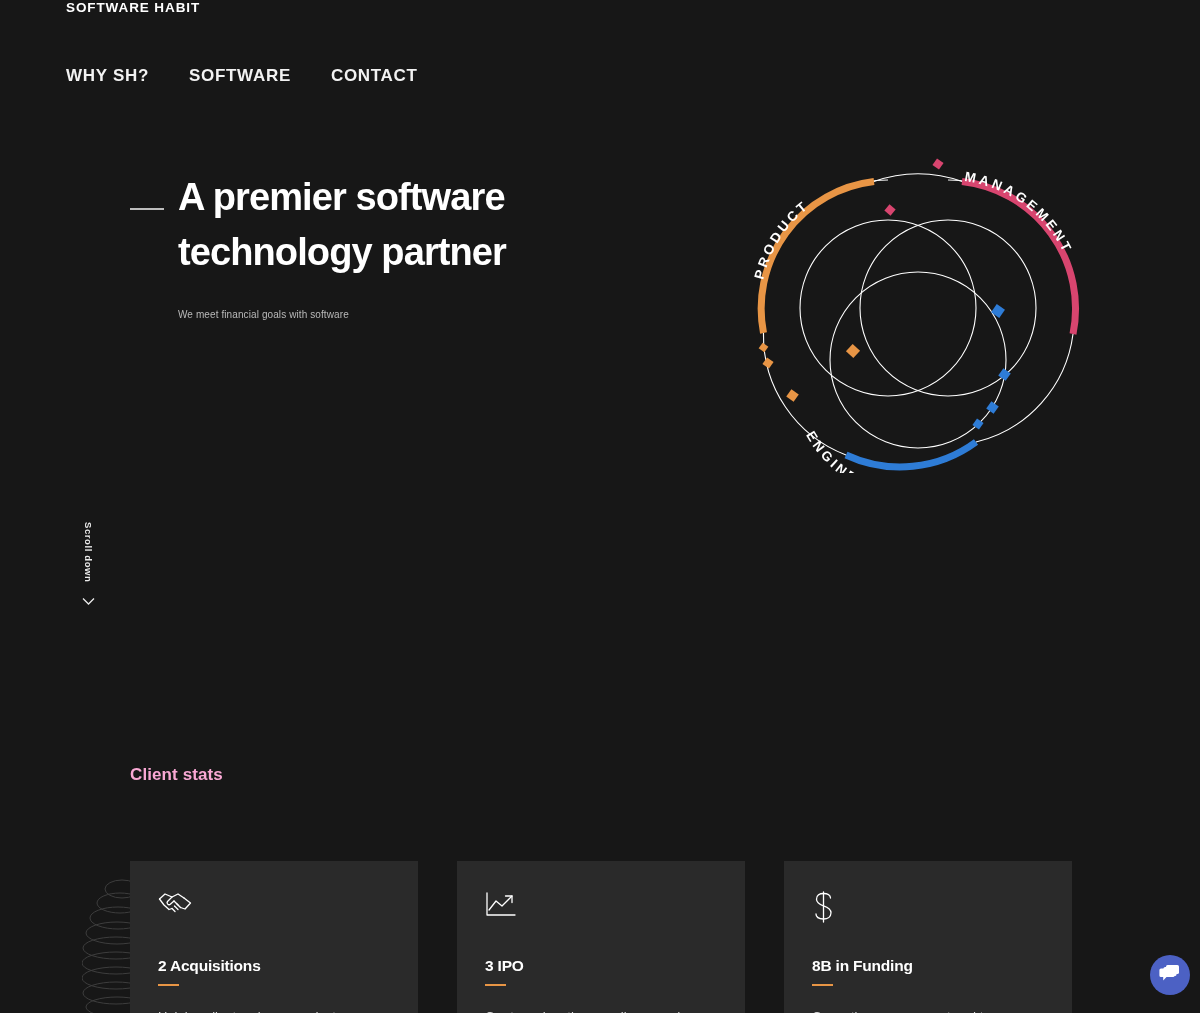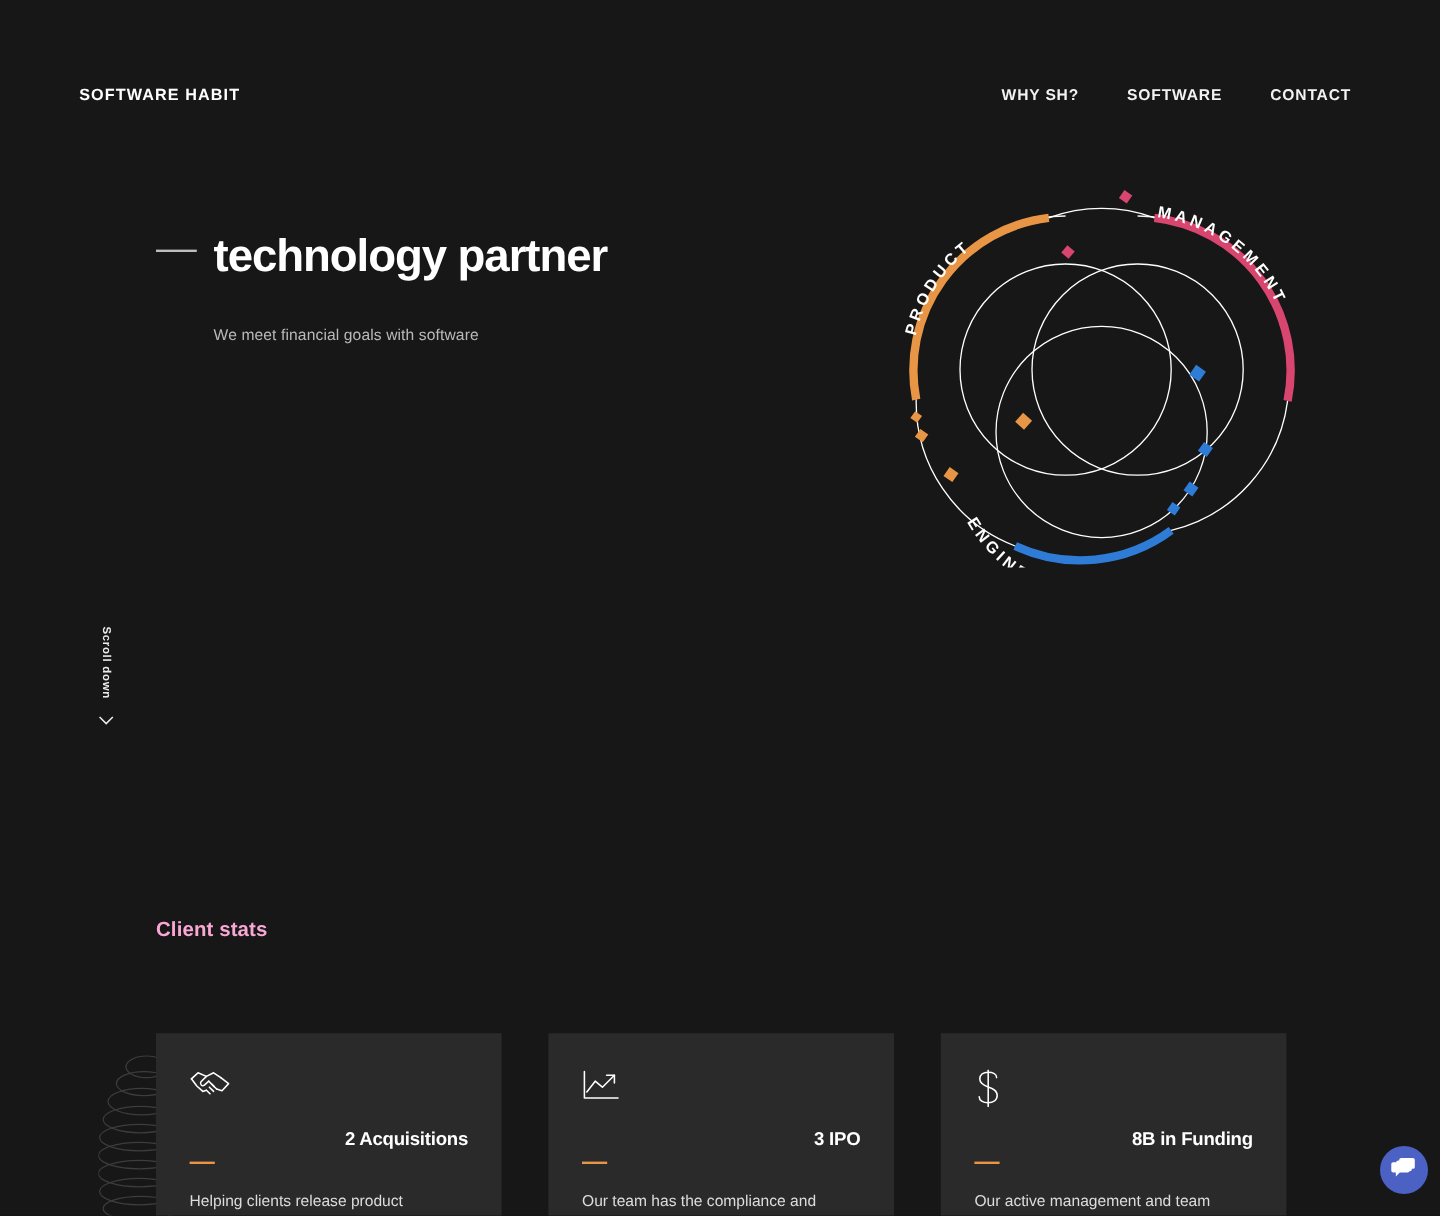--- a/index.html
+++ b/index.html
@@ -7,50 +7,51 @@
   body {
     width:1200px; height:1013px; position:relative; overflow:hidden;
     font-family:"Liberation Sans", sans-serif;
     color:#ffffff;
     -webkit-font-smoothing:antialiased;
   }
 
   
   .site-header{
     position:absolute; top:0; left:0; width:1200px; height:86px;
-    display:flex; align-items:flex-end; justify-content:space-between;
+    display:flex; align-items:flex-start; justify-content:space-between;
     padding:0 66px 0 66px;
+    flex-direction:column;
   }
   .logo{
     font-size:13.5px; font-weight:bold; letter-spacing:0.9px; color:#fff;
     white-space:nowrap;
   }
   .nav{ display:flex; align-items:center; gap:40px; padding-right:8px; }
   .nav-item{
-    font-size:13px; font-weight:bold; letter-spacing:0.7px; color:#f2f2f2;
+    font-size:17px; font-weight:bold; letter-spacing:0.7px; color:#f2f2f2;
     white-space:nowrap; cursor:pointer;
   }
 
   
   .hero{ position:absolute; top:0; left:0; width:1200px; height:720px; }
 
   .hero-copy{ position:absolute; left:130px; top:178px; width:560px; }
   .headline-row{ display:flex; align-items:flex-start; }
   .headline-dash{
     width:34px; height:2px; background:#bdbdbd; margin-top:30px; margin-right:14px;
     flex:none;
   }
   .headline{
     font-size:38px; line-height:1.0; font-weight:bold; letter-spacing:-0.9px;
     color:#ffffff;
   }
   .headline .l2{ display:block; margin-top:17px; }
   .subhead{
     margin-top:38px; margin-left:48px;
-    font-size:13px; color:#b9b9b9; letter-spacing:0.1px;
+    font-size:10px; color:#b9b9b9; letter-spacing:0.1px;
   }
 
   
   .scroll-down{
     position:absolute; left:76px; top:522px; width:24px;
     display:flex; flex-direction:column; align-items:center;
   }
   .scroll-down-label{
     writing-mode:vertical-rl;
     font-size:9.5px; font-weight:bold; letter-spacing:0.6px; color:#eaeaea;
@@ -72,23 +73,22 @@
   .cards{
     position:absolute; left:130px; top:141px;
     display:flex; gap:39px;
   }
   .card{
     width:288px; height:160px; background:#2a2a2a;
     padding:30px 28px 0 28px; position:relative; overflow:hidden;
   }
   .card-icon{ height:34px; display:block; }
   .card-heading{
-    margin-top:16px; font-size:15.5px; font-weight:bold; letter-spacing:-0.2px;
+    margin-top:32px; font-size:15.5px; font-weight:bold; letter-spacing:-0.2px;
     color:#ffffff;
-    text-align:right;
   }
   .card-rule{ margin-top:9px; width:21px; height:2px; background:#e89545; }
   .card-body{
     margin-top:22px; font-size:13px; line-height:1.45; color:#dcdcdc;
   }
 
   
   .chat-widget{
     position:absolute; left:1150px; top:955px; width:40px; height:40px;
     border-radius:50%; background:#4c61c4;
@@ -106,20 +106,21 @@
     <span class="nav-item">CONTACT</span>
   </nav>
 </header>
 
 <section class="hero">
 
   <div class="hero-copy">
     <div class="headline-row">
       <span class="headline-dash"></span>
       <h1 class="headline">
+        <span>A premier software</span>
         <span class="l2">technology partner</span>
       </h1>
     </div>
     <p class="subhead">We meet financial goals with software</p>
   </div>
 
   <div class="scroll-down">
     <span class="scroll-down-label">Scroll down</span>
     <span class="scroll-down-chev">
       <svg width="13" height="9" viewBox="0 0 13 9">

